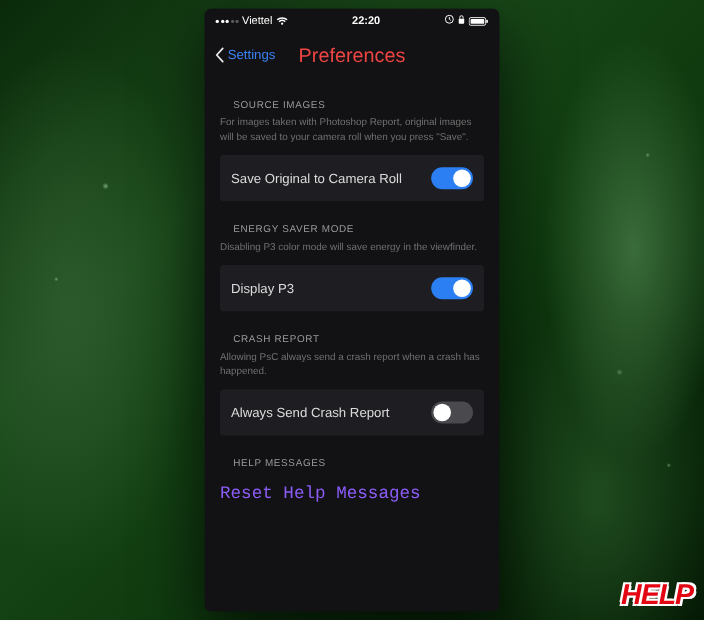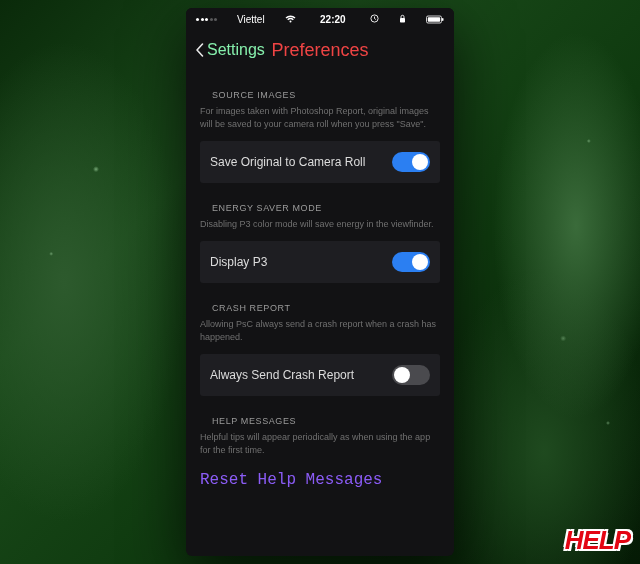--- a/index.html
+++ b/index.html
@@ -52,21 +52,21 @@
     align-items: center;
     justify-content: space-between;
     padding: 0 10px;
     font-size: 10px;
     color: #fff;
     background: #121214;
   }
   .statusbar .left, .statusbar .right {
     display: flex;
     align-items: center;
-    gap: 20px;
+    gap: 3px;
   }
   .statusbar .center { font-weight: 600; }
   .signal-dots { display: flex; gap: 1.5px; align-items: center; }
   .signal-dots span {
     width: 3px; height: 3px; border-radius: 50%;
     background: #fff;
   }
   .signal-dots span.off { background: rgba(255,255,255,0.3); }
   .wifi-ic svg, .batt-ic svg { display: block; }
   .navbar {
@@ -74,22 +74,22 @@
     display: flex;
     align-items: center;
     position: relative;
     padding: 0 8px;
     background: #121214;
   }
   .back {
     display: flex;
     align-items: center;
     gap: 2px;
-    color: #86efac;
-    font-size: 16px;
+    color: #3b82f6;
+    font-size: 12px;
   }
   .back svg { display: block; }
   .title {
     position: absolute;
     left: 50%;
     transform: translateX(-50%);
     color: #ef4444;
     font-size: 18px;
     font-weight: 400;
   }
@@ -251,19 +251,18 @@
     <div class="section-header">CRASH REPORT</div>
     <div class="section-desc">Allowing PsC always send a crash report when a crash has happened.</div>
     <div class="row">
       <span class="row-label">Always Send Crash Report</span>
       <div class="toggle off">
           <div class="knob"></div>
         </div>
     </div>
 
     <div class="section-header">HELP MESSAGES</div>
-    <div class="section-desc">Helpful tips will appear periodically as when using the app for the first time.</div>
     <div class="link-row">Reset Help Messages</div>
 
   </div>
 </div>
 
 <div class="watermark">HELP</div>
 
 </body></html>

